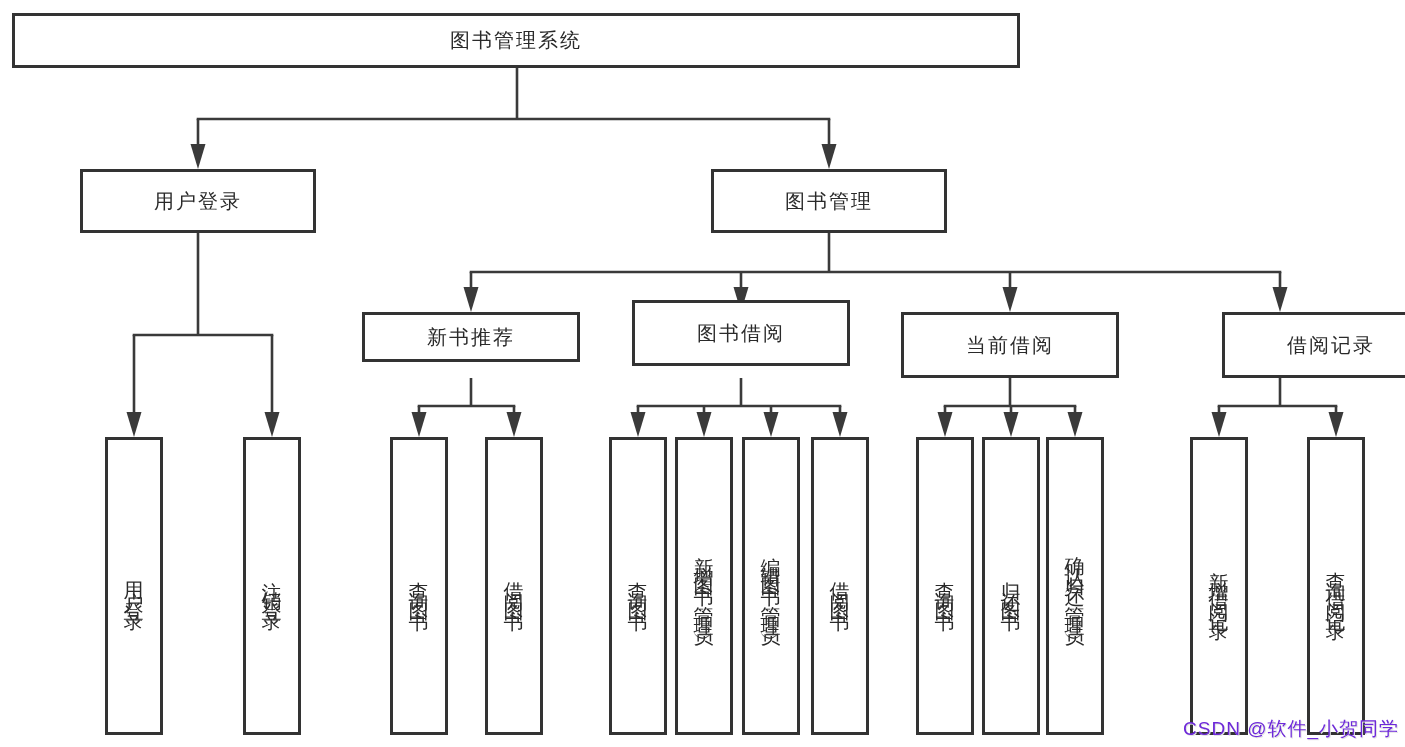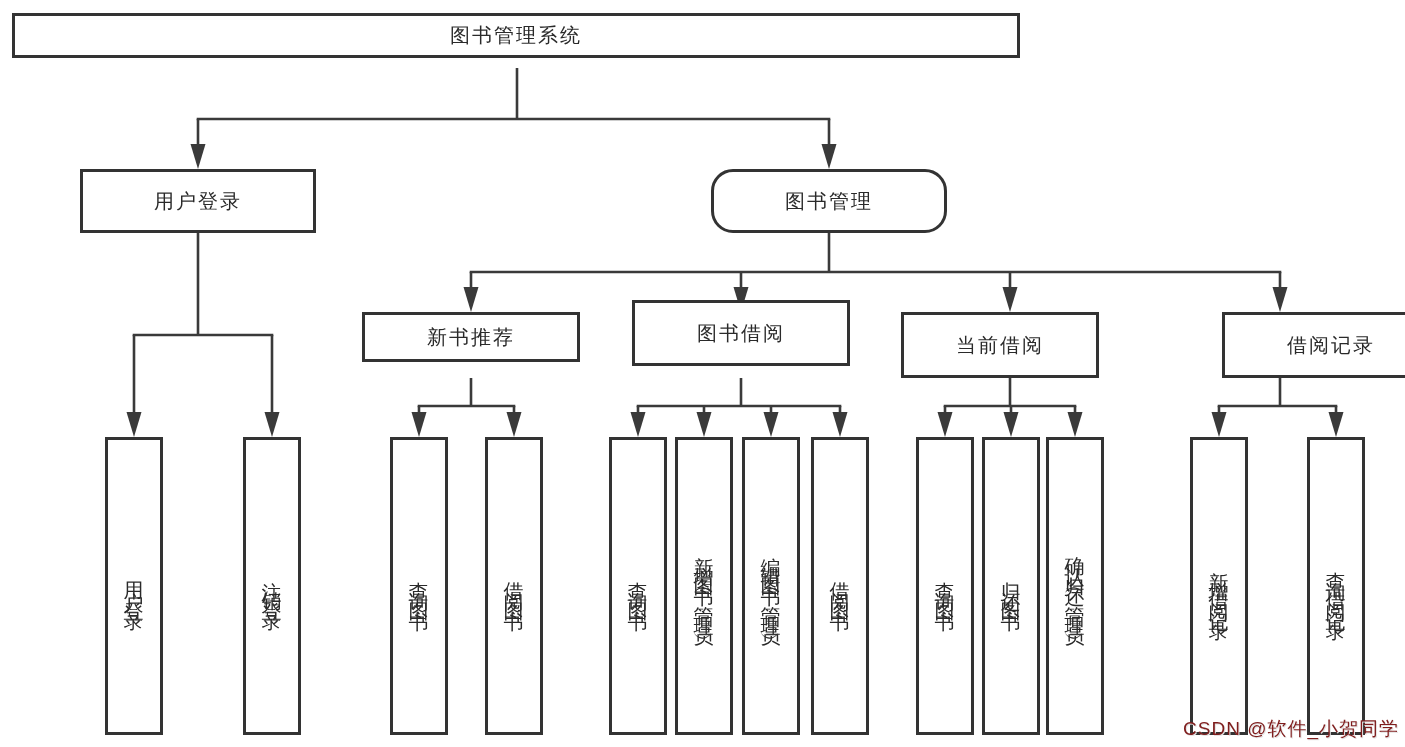--- a/index.html
+++ b/index.html
@@ -29,28 +29,28 @@
     display: flex;
     align-items: center;
     justify-content: center;
     color: #2a2a2a;
     font-size: 20px;
     letter-spacing: 2px;
     z-index: 1;
     white-space: nowrap;
   }
   
-  #root-box   { left: 12px;   top: 13px;  width: 1008px; height: 45px; }
+  #root-box   { left: 12px;   top: 13px;  width: 1008px; height: 55px; }
   
   #l2-box-0   { left: 80px;   top: 169px; width: 236px;  height: 64px; }
-  #l2-box-1   { left: 711px;  top: 169px; width: 236px;  height: 64px; border-radius: 22px; }
+  #l2-box-1   { left: 711px;  top: 169px; width: 236px;  height: 64px; }
   
   #l3-box-0   { left: 362px;  top: 312px; width: 218px;  height: 50px; }
   #l3-box-1   { left: 632px;  top: 300px; width: 218px;  height: 66px; }
-  #l3-box-2   { left: 901px;  top: 312px; width: 198px;  height: 66px; }
+  #l3-box-2   { left: 901px;  top: 312px; width: 218px;  height: 66px; }
   #l3-box-3   { left: 1222px; top: 312px; width: 218px;  height: 66px; }
   
   .leaf { width: 58px; height: 298px; top: 437px; }
   #leaf-0  { left: 105px;  }
   #leaf-1  { left: 243px;  }
   #leaf-2  { left: 390px;  }
   #leaf-3  { left: 485px;  }
   #leaf-4  { left: 609px;  }
   #leaf-5  { left: 675px;  }
   #leaf-6  { left: 742px;  }
@@ -67,21 +67,21 @@
     line-height: 1;
     font-size: 20px;
     color: #2a2a2a;
   }
   #watermark {
     position: absolute;
     right: 6px;
     bottom: 5px;
     font-size: 19px;
     letter-spacing: 1px;
-    color: #7f1d1d;
+    color: #6d28d9;
     text-shadow: 1px 1px 0 #e3e3e3;
     z-index: 2;
     white-space: nowrap;
   }
 </style>
 </head>
 <body>
 
 <div id="stage">
 

